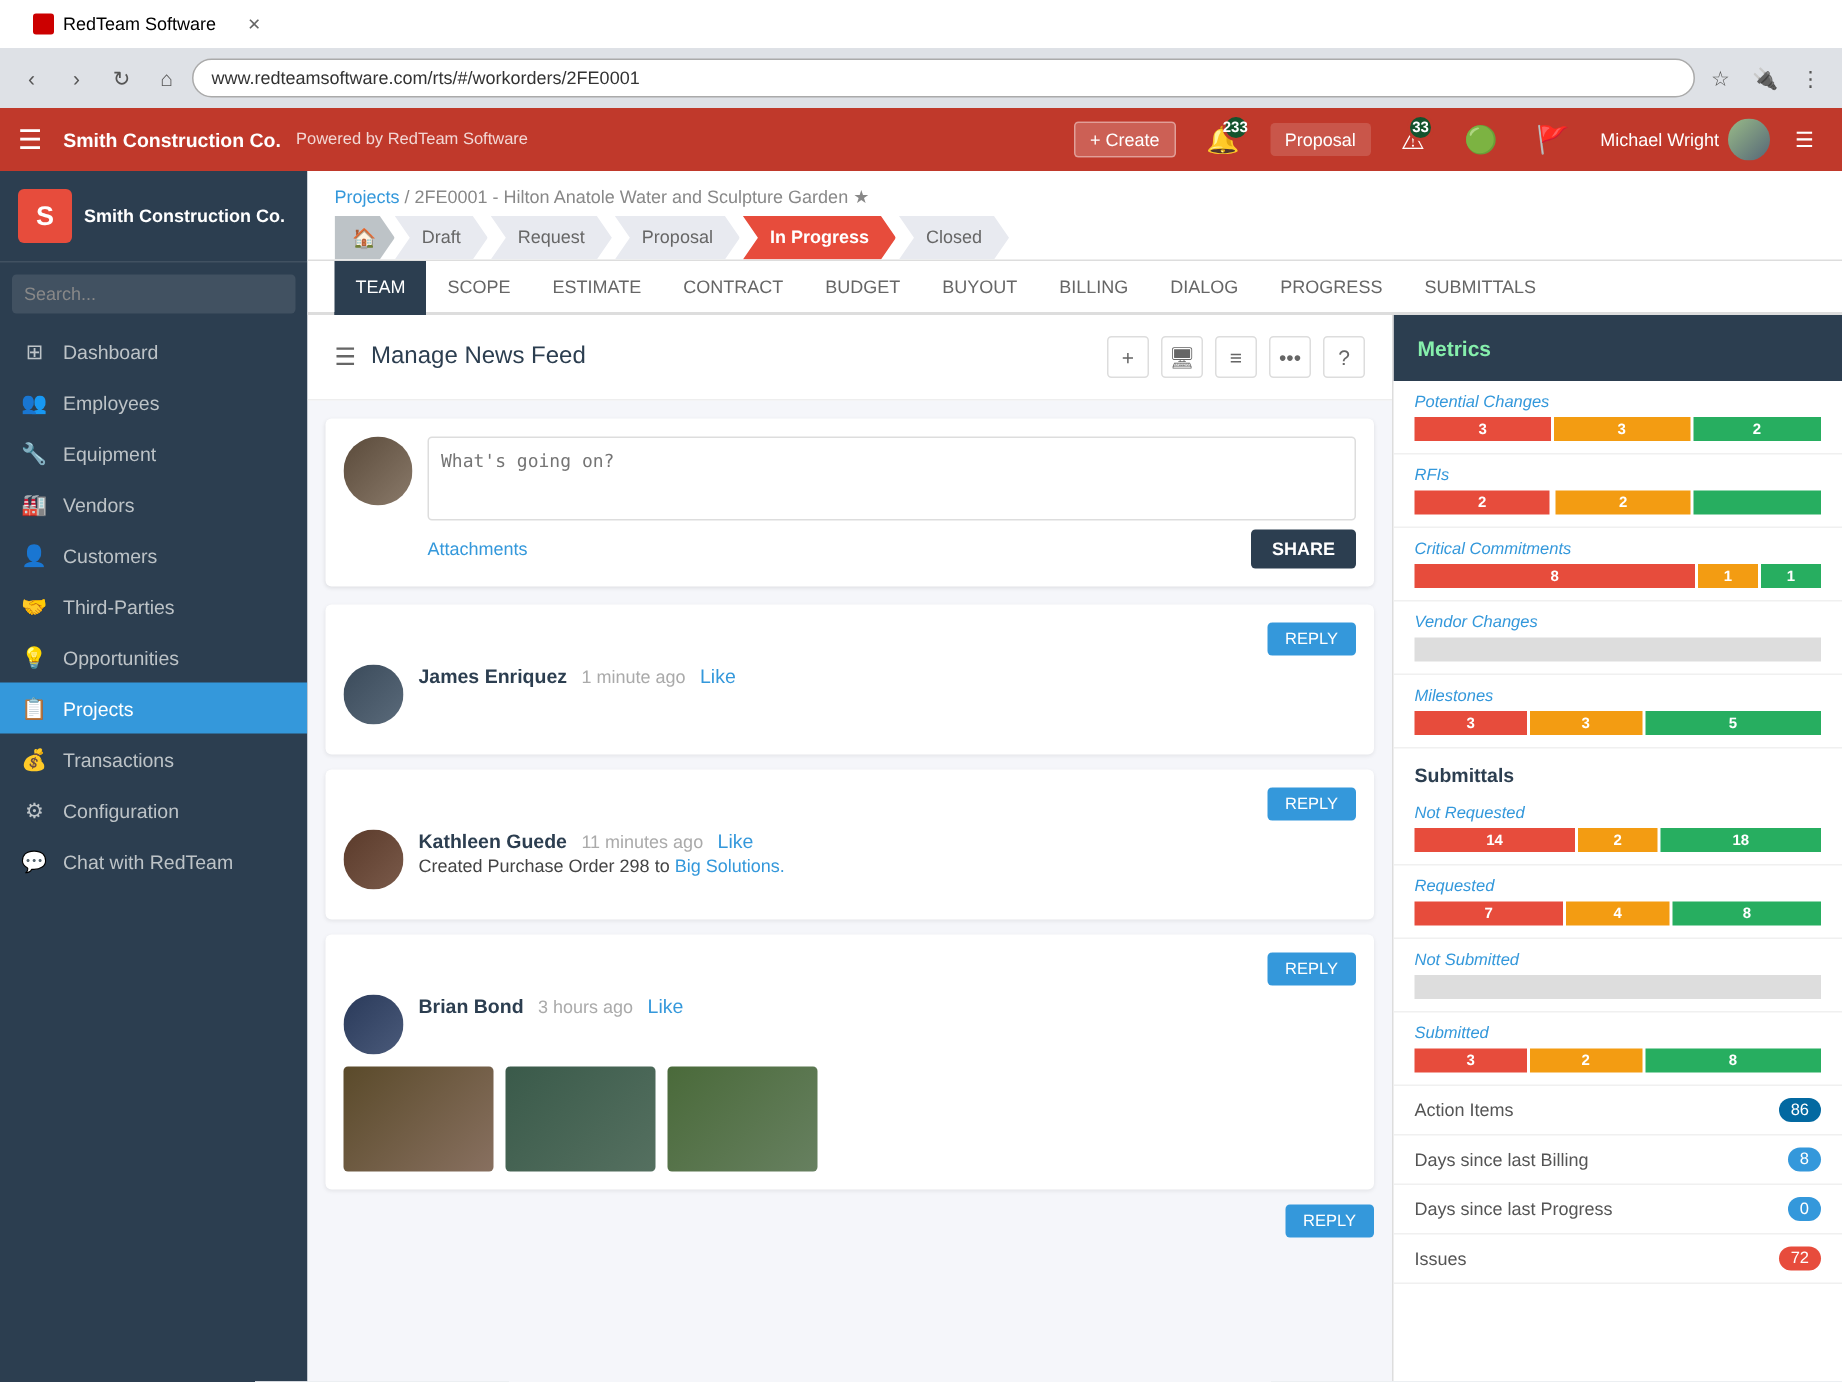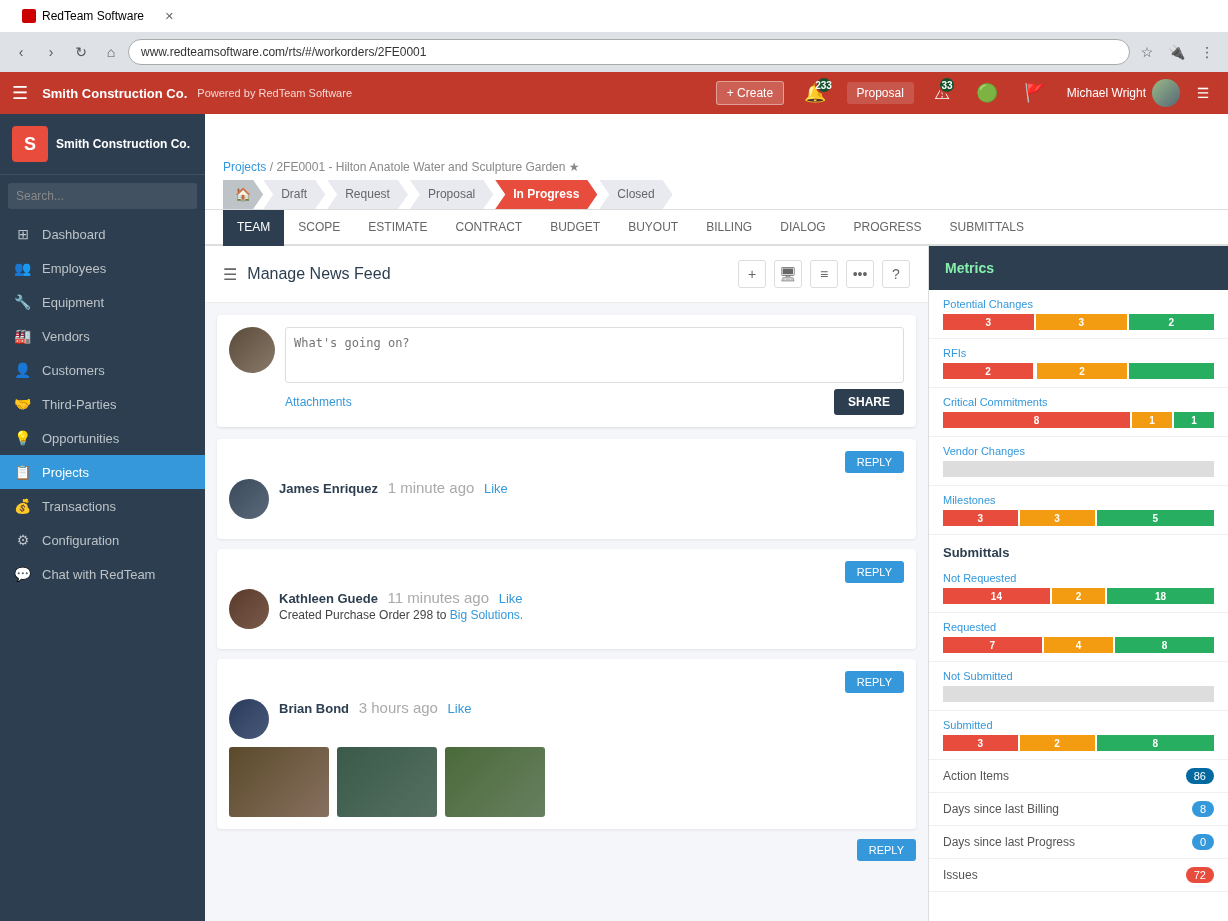--- a/index.html
+++ b/index.html
@@ -48,21 +48,21 @@
     .sidebar-search input::placeholder { color: #888; }
     .sidebar-item { display: flex; align-items: center; gap: 10px; padding: 9px 14px; cursor: pointer; color: #bdc3c7; font-size: 13px; }
     .sidebar-item.active { background: #3498db; color: white; }
     .sidebar-item .s-icon { width: 18px; text-align: center; font-size: 14px; }
 
     
     .content-panel { flex: 1; display: flex; flex-direction: column; overflow: hidden; background: #f0f2f5; }
 
     
     .project-header { background: white; padding: 10px 18px 0; border-bottom: 1px solid #ddd; flex-shrink: 0; }
-    .breadcrumb { font-size: 12px; color: #888; margin-bottom: 6px; margin-top: 36px; }
+    .breadcrumb { font-size: 12px; color: #888; margin-bottom: 6px; }
     .breadcrumb a { color: #3498db; text-decoration: none; }
     .project-stages { display: flex; gap: 0; margin-bottom: 0; }
     .stage { padding: 7px 18px; font-size: 12px; background: #e8eaf0; color: #666; clip-path: polygon(0 0, calc(100% - 10px) 0, 100% 50%, calc(100% - 10px) 100%, 0 100%, 10px 50%); margin-right: 2px; cursor: pointer; }
     .stage:first-child { clip-path: polygon(0 0, calc(100% - 10px) 0, 100% 50%, calc(100% - 10px) 100%, 0 100%); }
     .stage.active { background: #e74c3c; color: white; font-weight: bold; }
     .stage-home { background: #bdc3c7; color: white; padding: 7px 12px; clip-path: polygon(0 0, calc(100% - 10px) 0, 100% 50%, calc(100% - 10px) 100%, 0 100%); cursor: pointer; }
 
     
     .tab-bar { background: white; display: flex; border-bottom: 2px solid #ddd; flex-shrink: 0; padding: 0 18px; }
     .tab-item { padding: 10px 14px; font-size: 12px; color: #666; cursor: pointer; border-bottom: 2px solid transparent; margin-bottom: -2px; }
@@ -87,21 +87,21 @@
     .compose-footer { display: flex; align-items: center; justify-content: space-between; }
     .attachments-link { color: #3498db; font-size: 12px; cursor: pointer; text-decoration: none; }
     .share-btn { background: #2c3e50; color: white; border: none; padding: 6px 14px; border-radius: 3px; cursor: pointer; font-size: 12px; font-weight: bold; }
 
     
     .feed-item { background: white; margin: 0 12px 10px; border-radius: 4px; padding: 12px; box-shadow: 0 1px 3px rgba(0,0,0,0.08); }
     .feed-item-header { display: flex; align-items: flex-start; gap: 10px; margin-bottom: 8px; }
     .feed-item-header .avatar-circle { width: 40px; height: 40px; }
     .feed-meta { flex: 1; }
     .feed-author { font-weight: bold; color: #2c3e50; font-size: 13px; display: inline; }
-    .feed-time { color: #aaa; font-size: 15px; margin-left: 6px; }
+    .feed-time { color: #aaa; font-size: 12px; margin-left: 6px; }
     .feed-like { color: #3498db; font-size: 13px; margin-left: 6px; cursor: pointer; }
     .feed-text { color: #444; font-size: 12px; line-height: 1.5; }
     .feed-link { color: #3498db; text-decoration: none; }
     .feed-reply-btn { background: #3498db; color: white; border: none; padding: 5px 12px; border-radius: 3px; cursor: pointer; font-size: 11px; float: right; }
     .feed-item-top { display: flex; justify-content: flex-end; margin-bottom: 6px; }
 
     
     .photo-row { display: flex; gap: 8px; margin-top: 8px; }
     .photo-thumb { width: 100px; height: 70px; border-radius: 3px; background: #888; overflow: hidden; cursor: pointer; }
     .photo-thumb-1 { background: linear-gradient(135deg, #5a4a2a, #887060); }
@@ -111,21 +111,21 @@
     
     .avatar-james { background: linear-gradient(135deg, #3a4a5a, #5a6a7a); }
     .avatar-kathleen { background: linear-gradient(135deg, #5a3a2a, #7a5a4a); }
     .avatar-brian { background: linear-gradient(135deg, #2a3a5a, #4a5a7a); }
     .avatar-me { background: linear-gradient(135deg, #5a4a3a, #8a7a6a); }
 
     
     .metrics-panel { width: 300px; background: white; overflow-y: auto; flex-shrink: 0; border-left: 1px solid #ddd; }
     .metrics-header { background: #2c3e50; color: #86efac; padding: 14px 16px; font-size: 14px; font-weight: bold; }
     .metric-row { padding: 8px 14px; border-bottom: 1px solid #f0f0f0; }
-    .metric-label { font-size: 11px; color: #3498db; margin-bottom: 4px; }
+    .metric-label { font-size: 11px; color: #3498db; margin-bottom: 4px; font-style: italic; }
     .metric-bar-group { display: flex; gap: 2px; height: 16px; }
     .metric-bar { height: 100%; display: flex; align-items: center; justify-content: center; font-size: 10px; color: white; font-weight: bold; }
     .bar-red { background: #e74c3c; }
     .bar-yellow { background: #f39c12; }
     .bar-green { background: #27ae60; }
     .bar-gray { background: #bdc3c7; flex: 1; }
 
     .metrics-section-title { padding: 10px 14px 4px; font-size: 13px; font-weight: bold; color: #2c3e50; }
     
     .metric-simple-row { display: flex; align-items: center; padding: 8px 14px; border-bottom: 1px solid #f0f0f0; }

